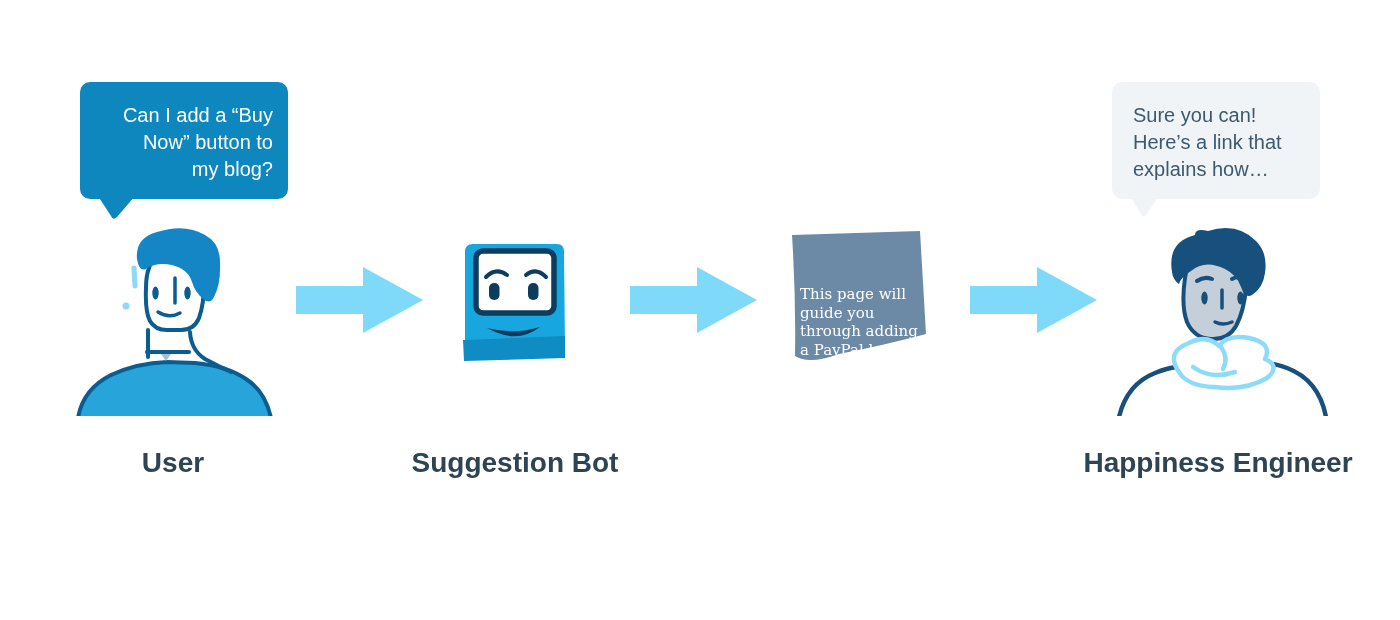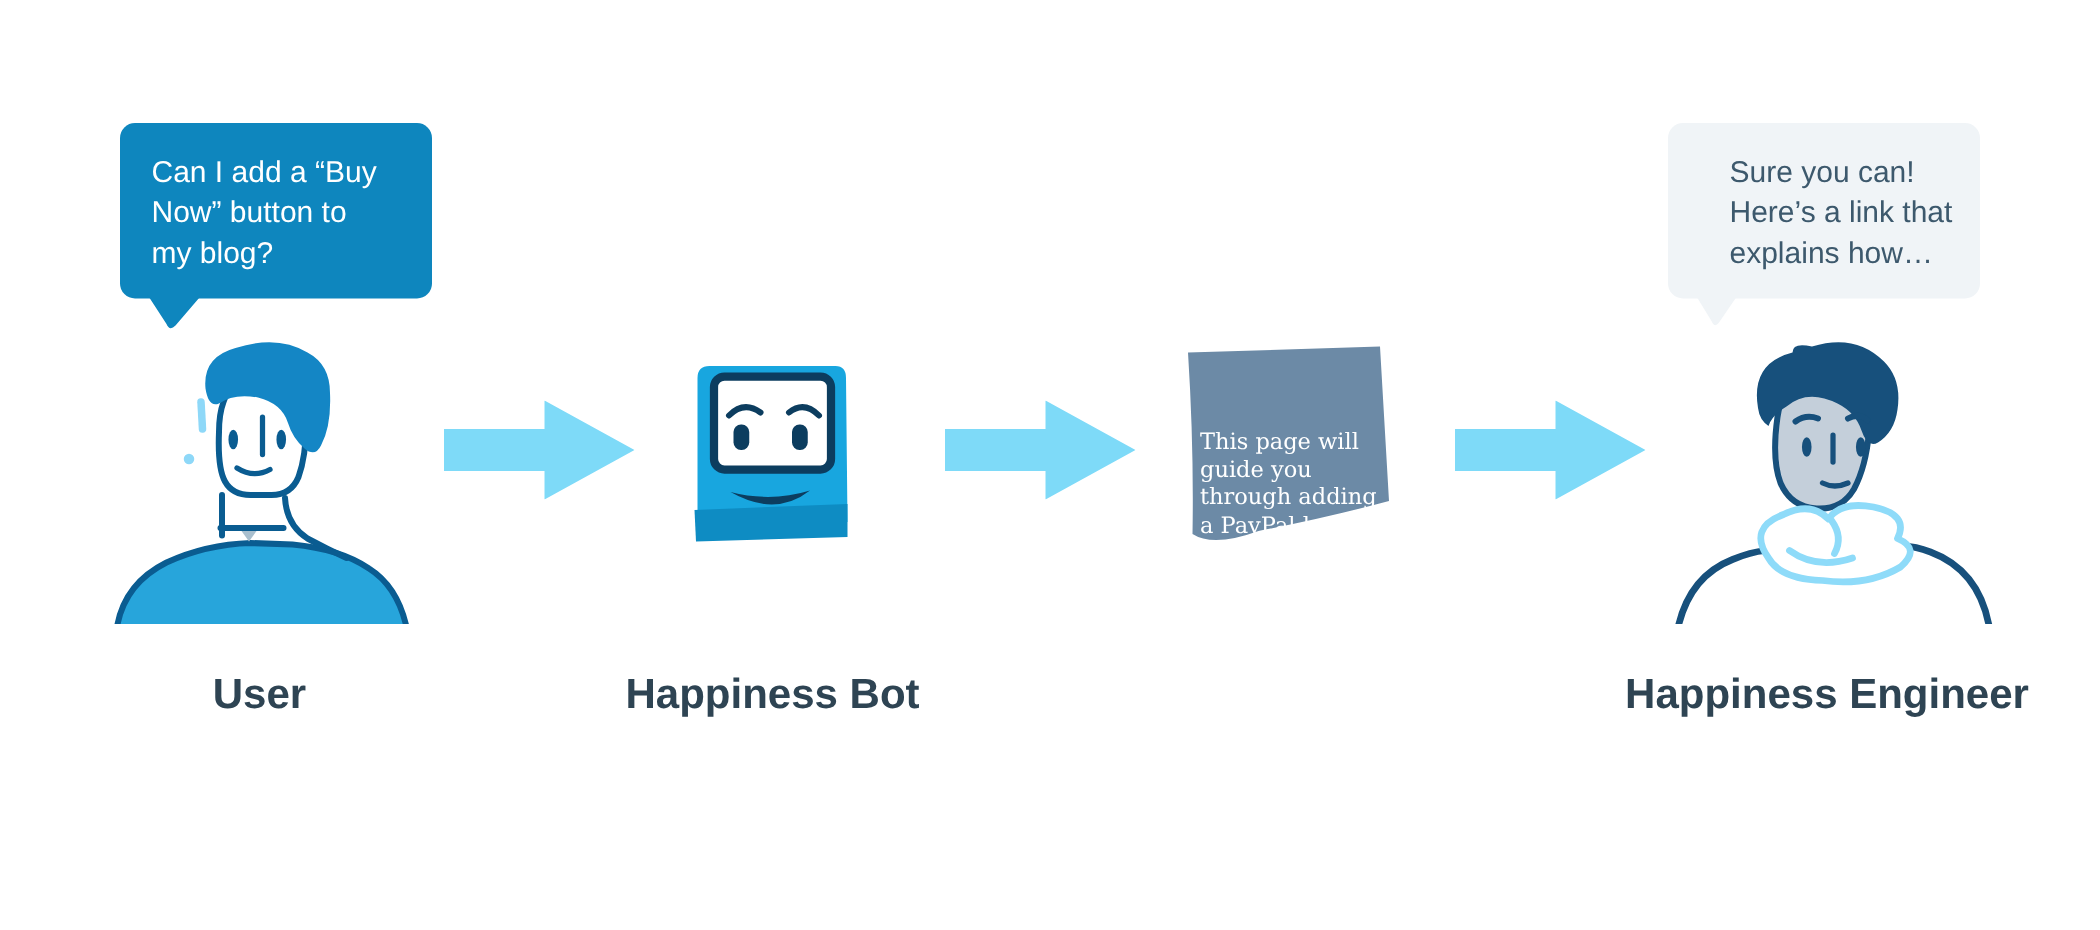--- a/index.html
+++ b/index.html
@@ -17,24 +17,24 @@
   html,body{margin:0;padding:0;background:#fff;}
   .canvas{
     position:relative;width:1400px;height:620px;background:#fff;overflow:hidden;
     font-family:"Liberation Sans",sans-serif;
   }
   .bubble{
     position:absolute;width:208px;height:117px;border-radius:10px;
     box-sizing:border-box;padding:20px 15px 0 21px;
     font-size:20px;line-height:27px;font-weight:400;
   }
-  .bubble-user{left:80px;top:82px;background:var(--user-bubble-bg);color:var(--user-bubble-text);}
+  .bubble-user{left:80px;top:82px;background:var(--user-bubble-bg);color:var(--user-bubble-text);text-align:right;}
   .bubble-engineer{left:1112px;top:82px;background:var(--engineer-bubble-bg);color:var(--engineer-bubble-text);}
   .bubble-user .bubble-text{display:inline-block;width:160px;}
-  .bubble-engineer .bubble-text{display:inline-block;width:172px;margin-left:20px;}
+  .bubble-engineer .bubble-text{display:inline-block;width:172px;}
   .tail{position:absolute;display:block;}
   .figure{position:absolute;display:block;}
   .arrow{position:absolute;display:block;}
   .note-page{position:absolute;left:783px;top:228px;display:block;}
   .note-text{
     position:absolute;left:800px;top:241px;width:122px;
     font-family:"DejaVu Serif",serif;font-size:15px;line-height:18.5px;
     color:var(--note-text);
     margin-top:44px;
   }
@@ -124,17 +124,17 @@
     <ellipse cx="89.5" cy="72" rx="3.2" ry="6.5" fill="#17507C"></ellipse>
     <ellipse cx="125.5" cy="72" rx="3.2" ry="6.5" fill="#17507C"></ellipse>
     <path d="M107,64 L107,82" stroke="#17507C" stroke-width="3.5" stroke-linecap="round" fill="none"></path>
     <path d="M100,96 Q108,100 117,96" stroke="#17507C" stroke-width="3.5" stroke-linecap="round" fill="none"></path>
     <path d="M64,146 Q50,126 74,117 Q92,108 104,120 Q112,108 134,112 Q158,117 150,133 Q166,140 152,152 Q130,165 100,161 Q72,160 64,146 Z" fill="#FFFFFF" stroke="#8EDBF9" stroke-width="4.5" stroke-linejoin="round"></path>
     <path d="M78,141 Q96,154 120,146" stroke="#8EDBF9" stroke-width="4.5" fill="none" stroke-linecap="round"></path>
     <path d="M106,121 Q114,132 108,143" stroke="#8EDBF9" stroke-width="4.5" fill="none" stroke-linecap="round"></path>
   </svg>
 
   <div class="step-label" style="left:-27px">User</div>
-  <div class="step-label" style="left:315px">Happiness Bot</div>
+  <div class="step-label" style="left:315px">Suggestion Bot</div>
   <div class="step-label" style="left:1018px">Happiness Engineer</div>
 
 
 </div>
 
 </body></html>

